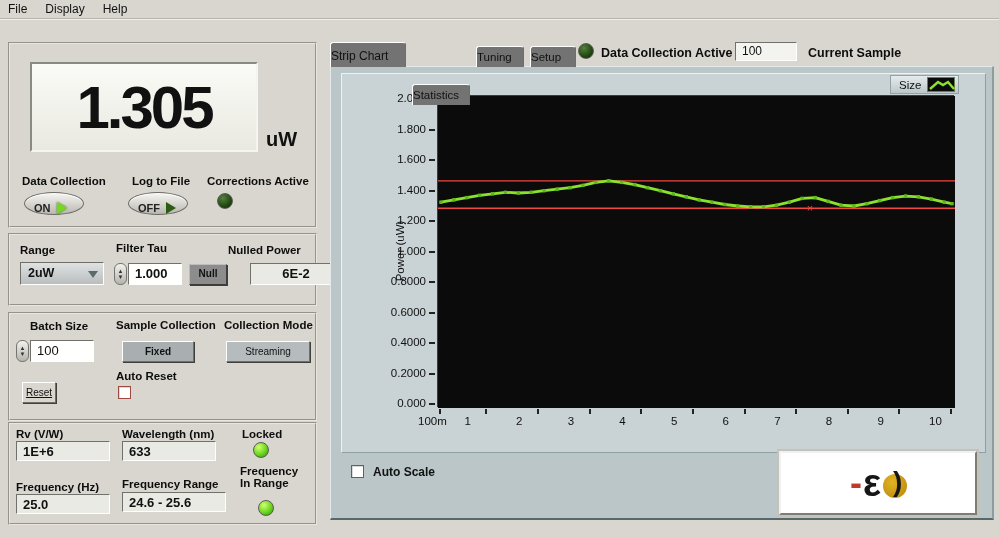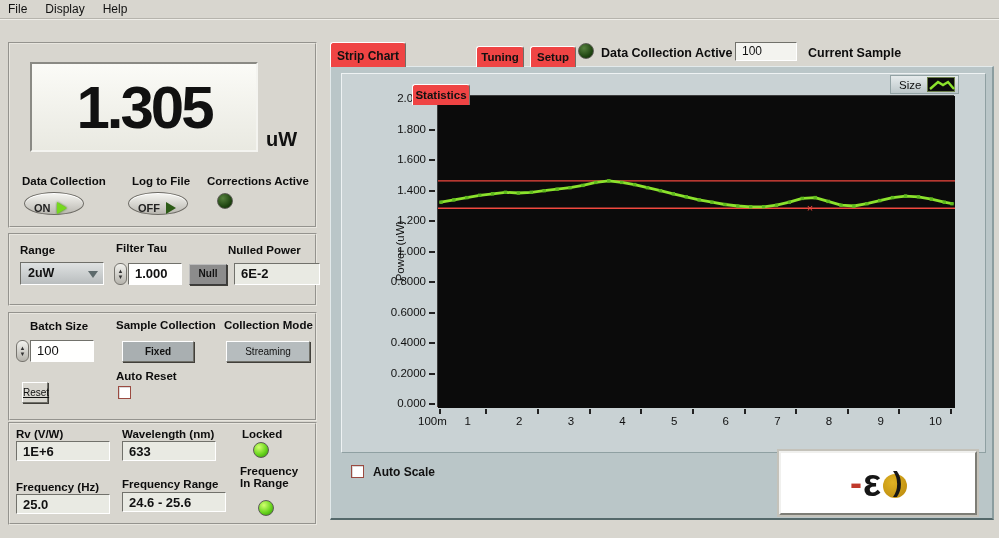--- a/index.html
+++ b/index.html
@@ -48,23 +48,23 @@
               border-left:5px solid transparent; border-right:5px solid transparent; border-top:7px solid #5d6a6c; }
 
   
   .lcd { position:absolute; left:20px; top:18px; width:228px; height:90px;
          background:linear-gradient(#fbfbf7,#e9e9e1); border:2px solid; border-color:#8a8a84 #f4f4f0 #f4f4f0 #8a8a84;
          display:flex; align-items:center; justify-content:center; }
   .lcd-value { font-size:60px; font-weight:800; letter-spacing:-3px; color:#111; font-family:"Liberation Sans",sans-serif; }
   .lcd-unit { position:absolute; left:256px; top:84px; font-size:20px; font-weight:bold; }
 
   
-  .tab { position:absolute; top:46px; height:21px; background:#ef4444;
+  .tab { position:absolute; top:46px; height:21px; background:#737373;
          border-top:1px solid #fff; border-left:1px solid #fff; border-right:1px solid #6f6f68;
-         border-radius:3px 3px 0 0; font-size:11.5px; text-align:center; padding-top:4px; cursor:default;font-weight:bold; }
+         border-radius:3px 3px 0 0; font-size:11.5px; padding-top:4px; cursor:default; }
   .tab.active { top:42px; height:25px; font-size:12px; padding-top:6px; z-index:3; }
   .tabpanel { position:absolute; left:330px; top:66px; width:664px; height:454px; background:#bac6c8;
               border-top:1px solid #e3eaeb; border-left:1px solid #e3eaeb;
               border-bottom:2px solid #55696b; border-right:2px solid #8b9d9f; }
   .graph-area { position:absolute; left:10px; top:6px; width:645px; height:380px; background:#c9d2d4;
                 border-top:1px solid #eef2f3; border-left:1px solid #eef2f3;
                 border-bottom:1px solid #8fa0a2; border-right:1px solid #8fa0a2; }
   .plot-wrap { position:absolute; left:95px; top:21px; width:517px; height:312px;
                border:1px solid #3c3c3c; border-bottom:1px solid #6e2a1f; }
   .ytick-label { position:absolute; width:58px; text-align:right; font-size:11.5px; color:#111; }
@@ -124,35 +124,35 @@
   <div class="lbl" style="left:218px; top:9px;">Nulled Power</div>
 
   <div class="dropdown" style="left:10px; top:27px; width:84px;">
     <span>2uW</span>
     <span class="dd-arrow"></span>
   </div>
 
   <div class="spin" style="left:104px; top:28px;">▲<br>▼</div>
   <div class="field white" style="left:118px; top:28px; width:54px; height:22px;">1.000</div>
   <div class="btn dark" style="left:179px; top:29px; width:38px; height:21px; padding-top:3px;">Null</div>
-  <div class="field" style="left:224px; top:28px; width:86px; height:22px;">6E-2</div>
+  <div class="field" style="left:240px; top:28px; width:86px; height:22px;text-align:center;">6E-2</div>
 </div>
 
 <div class="panel" style="left:8px; top:312px; width:309px; height:109px;">
   <div class="lbl" style="left:20px; top:6px;">Batch Size</div>
   <div class="lbl" style="left:106px; top:5px;">Sample Collection</div>
   <div class="lbl" style="left:214px; top:5px;">Collection Mode</div>
 
   <div class="spin" style="left:6px; top:26px;">▲<br>▼</div>
   <div class="field white" style="left:20px; top:26px; width:64px; height:22px; font-weight:normal;">100</div>
   <div class="btn gray1" style="left:112px; top:27px; width:72px; height:21px; padding-top:4px;">Fixed</div>
   <div class="btn gray2" style="left:216px; top:27px; width:84px; height:21px; padding-top:4px; font-weight:normal;">Streaming</div>
 
   <div class="lbl" style="left:106px; top:56px;">Auto Reset</div>
-  <div class="btn" style="left:12px; top:68px; width:26px; height:21px; padding-top:4px; font-weight:normal;text-decoration:underline;">Reset</div>
+  <div class="btn" style="left:12px; top:68px; width:34px; height:21px; padding-top:4px; font-weight:normal;text-decoration:underline;">Reset</div>
   <div class="checkbox" style="left:108px; top:72px;"></div>
 </div>
 
 <div class="panel" style="left:8px; top:422px; width:309px; height:103px;">
   <div class="lbl" style="left:6px; top:4px;">Rv (V/W)</div>
   <div class="field" style="left:6px; top:17px; width:94px; height:20px;">1E+6</div>
   <div class="lbl" style="left:112px; top:4px;">Wavelength (nm)</div>
   <div class="field" style="left:112px; top:17px; width:94px; height:20px;">633</div>
   <div class="lbl" style="left:232px; top:4px;">Locked</div>
   <div class="led bright" style="left:243px; top:18px;"></div>

